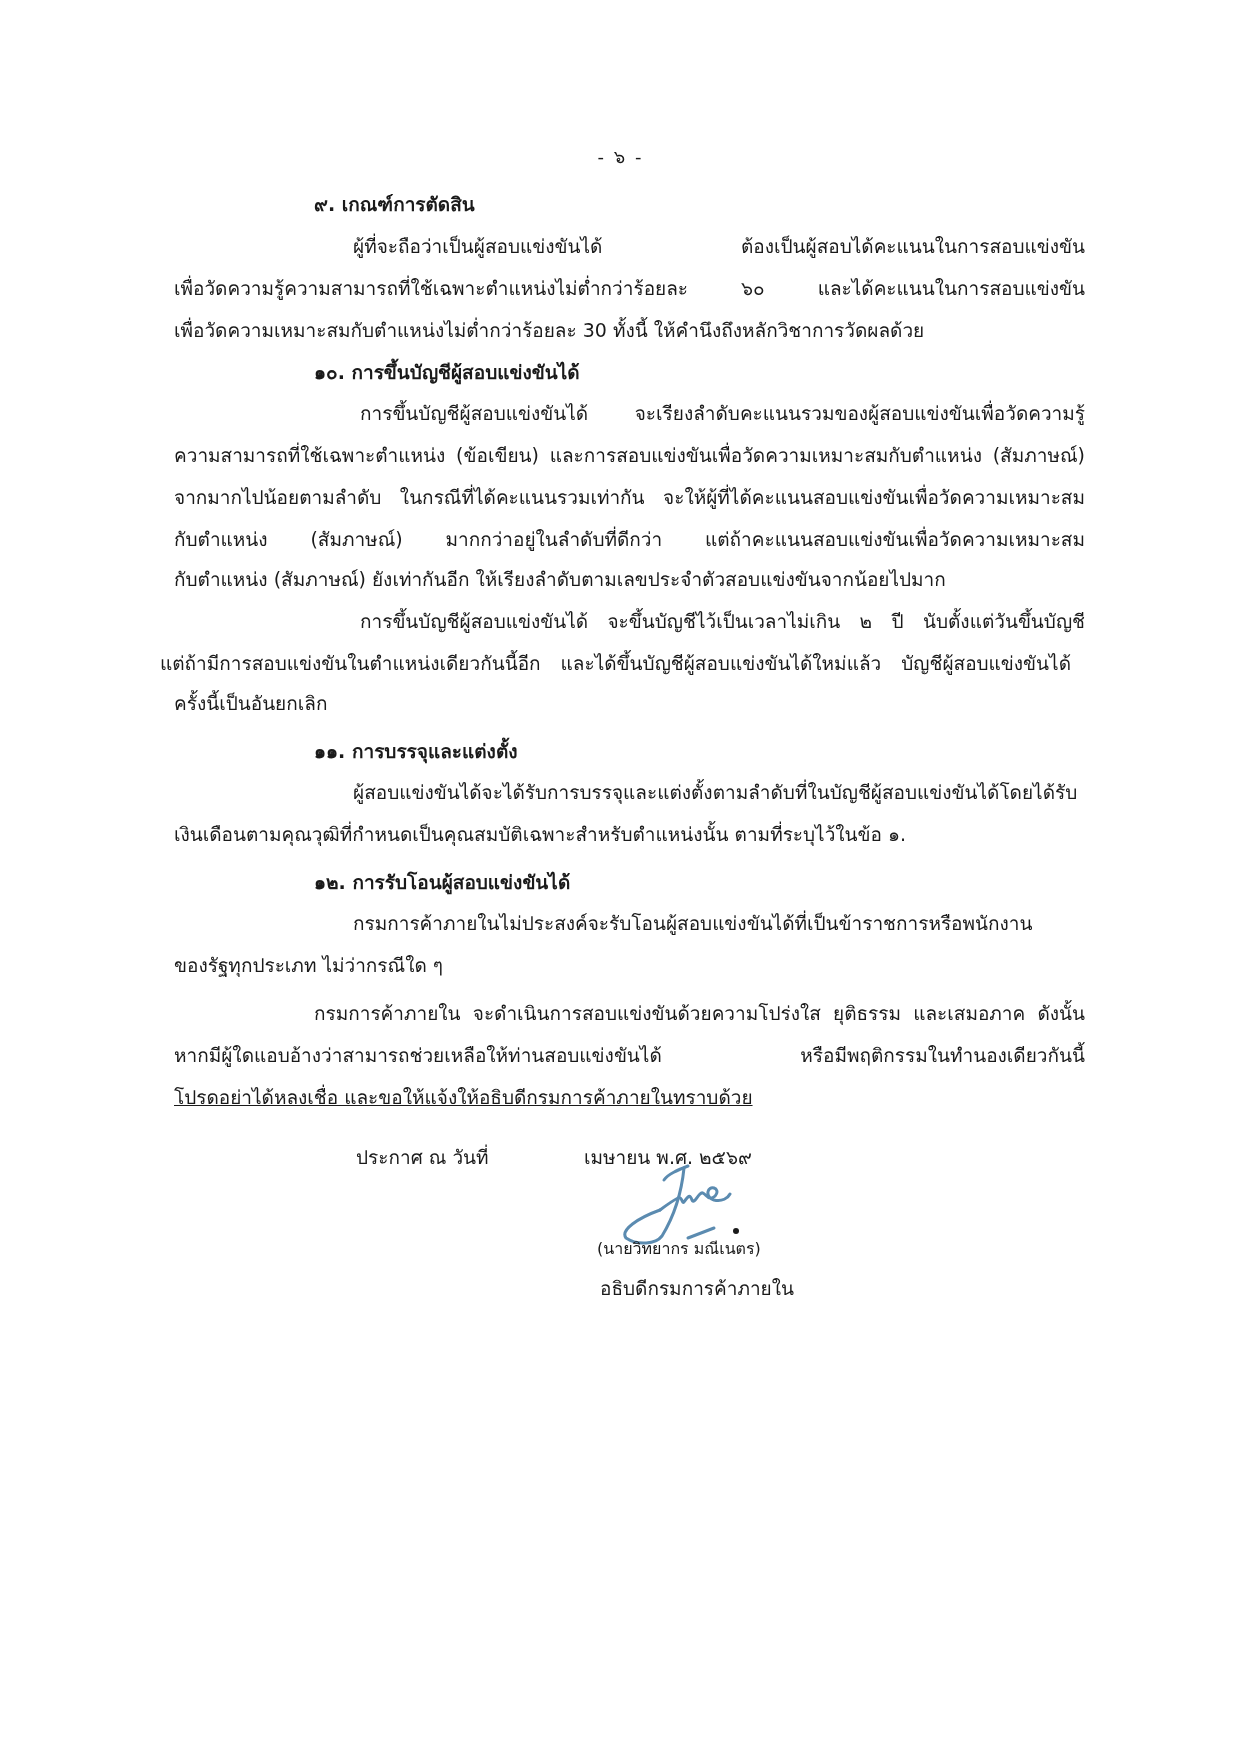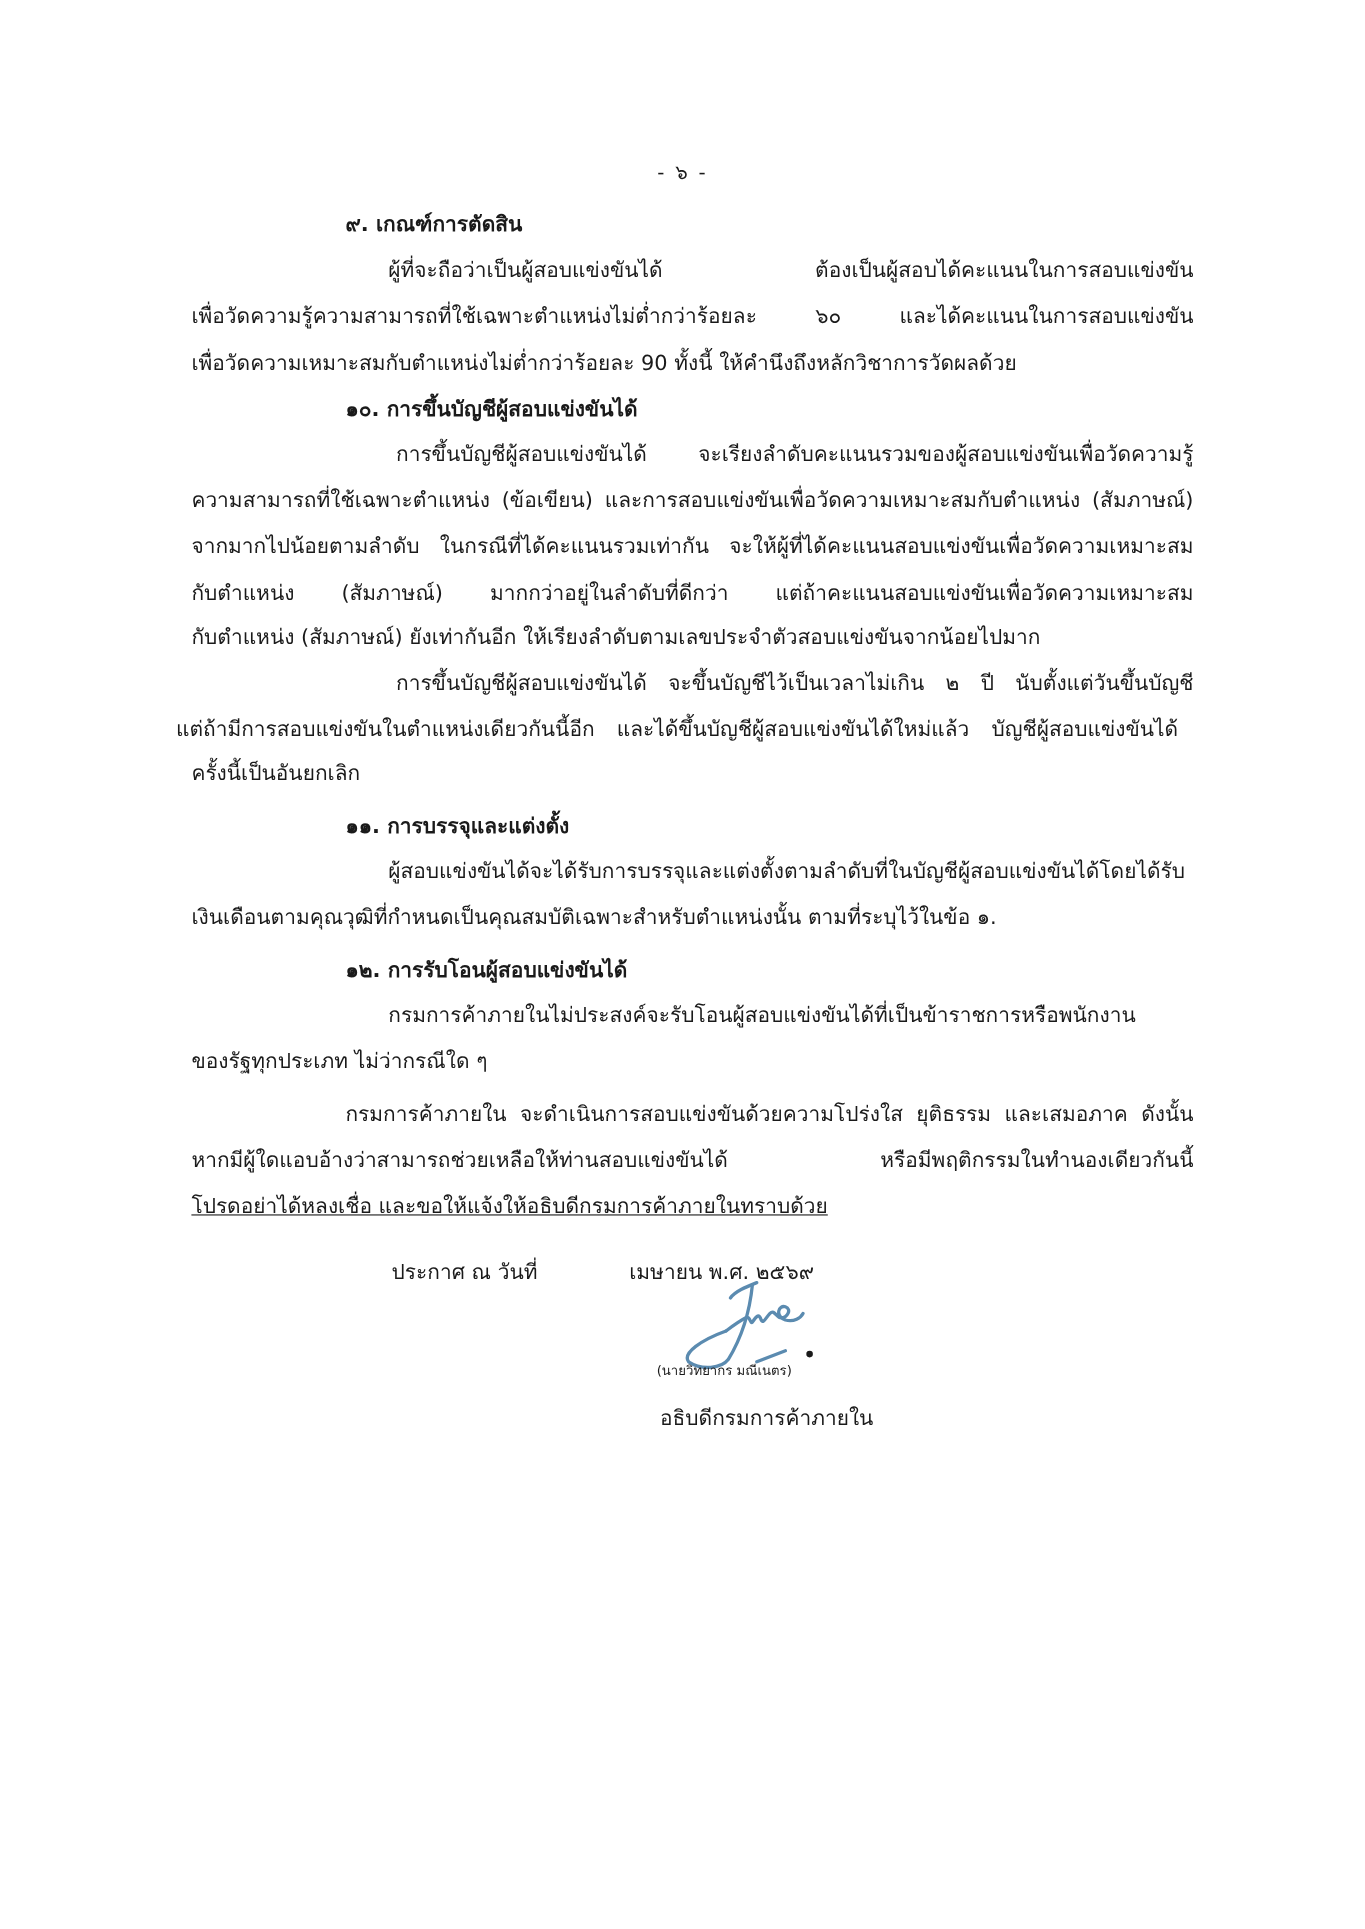--- a/index.html
+++ b/index.html
@@ -14,32 +14,32 @@
   }
   .line {
     position: absolute; font-size: 19px; line-height: 1; white-space: nowrap;
     transform-origin: left top;
   }
   .heading { font-weight: bold; font-size: 19px; }
   .justify { text-align: justify; text-align-last: justify; width: 911px; }
   .signature {
     position: absolute; left: 618px; top: 1158px; width: 150px; height: 100px;
   }
-  .sig-name { position: absolute; left: 597px; top: 1236px; font-size: 12px; }
+  .sig-name { position: absolute; left: 597px; top: 1236px; font-size: 16px; }
   .sig-title { position: absolute; left: 600px; top: 1273px; font-size: 19px; }
 </style>
 </head>
 <body>
 
 <div class="page-number">- ๖ -</div>
 
 <div class="line heading" style="left:314px; top:195px;">๙. เกณฑ์การตัดสิน</div>
 <div class="line" style="left:353px; top:237px; width:732px; text-align:justify; text-align-last:justify;">ผู้ที่จะถือว่าเป็นผู้สอบแข่งขันได้ ต้องเป็นผู้สอบได้คะแนนในการสอบแข่งขัน</div>
 <div class="line justify" style="left:174px; top:279px;">เพื่อวัดความรู้ความสามารถที่ใช้เฉพาะตำแหน่งไม่ต่ำกว่าร้อยละ ๖๐ และได้คะแนนในการสอบแข่งขัน</div>
-<div class="line" style="left:174px; top:321px;">เพื่อวัดความเหมาะสมกับตำแหน่งไม่ต่ำกว่าร้อยละ 90 ทั้งนี้ ให้คำนึงถึงหลักวิชาการวัดผลด้วย</div>
+<div class="line" style="left:174px; top:321px;">เพื่อวัดความเหมาะสมกับตำแหน่งไม่ต่ำกว่าร้อยละ 30 ทั้งนี้ ให้คำนึงถึงหลักวิชาการวัดผลด้วย</div>
 
 <div class="line heading" style="left:314px; top:363px;">๑๐. การขึ้นบัญชีผู้สอบแข่งขันได้</div>
 <div class="line" style="left:360px; top:404px; width:725px; text-align:justify; text-align-last:justify;">การขึ้นบัญชีผู้สอบแข่งขันได้ จะเรียงลำดับคะแนนรวมของผู้สอบแข่งขันเพื่อวัดความรู้</div>
 <div class="line justify" style="left:174px; top:446px;">ความสามารถที่ใช้เฉพาะตำแหน่ง (ข้อเขียน) และการสอบแข่งขันเพื่อวัดความเหมาะสมกับตำแหน่ง (สัมภาษณ์)</div>
 <div class="line justify" style="left:174px; top:488px;">จากมากไปน้อยตามลำดับ ในกรณีที่ได้คะแนนรวมเท่ากัน จะให้ผู้ที่ได้คะแนนสอบแข่งขันเพื่อวัดความเหมาะสม</div>
 <div class="line justify" style="left:174px; top:530px;">กับตำแหน่ง (สัมภาษณ์) มากกว่าอยู่ในลำดับที่ดีกว่า แต่ถ้าคะแนนสอบแข่งขันเพื่อวัดความเหมาะสม</div>
 <div class="line" style="left:174px; top:570px;">กับตำแหน่ง (สัมภาษณ์) ยังเท่ากันอีก ให้เรียงลำดับตามเลขประจำตัวสอบแข่งขันจากน้อยไปมาก</div>
 <div class="line" style="left:360px; top:612px; width:725px; text-align:justify; text-align-last:justify;">การขึ้นบัญชีผู้สอบแข่งขันได้ จะขึ้นบัญชีไว้เป็นเวลาไม่เกิน ๒ ปี นับตั้งแต่วันขึ้นบัญชี</div>
 <div class="line justify" style="left:160px; top:654px;">แต่ถ้ามีการสอบแข่งขันในตำแหน่งเดียวกันนี้อีก และได้ขึ้นบัญชีผู้สอบแข่งขันได้ใหม่แล้ว บัญชีผู้สอบแข่งขันได้</div>
 <div class="line" style="left:174px; top:694px;">ครั้งนี้เป็นอันยกเลิก</div>
@@ -50,21 +50,21 @@
 
 <div class="line heading" style="left:314px; top:873px;">๑๒. การรับโอนผู้สอบแข่งขันได้</div>
 <div class="line" style="left:353px; top:914px; width:732px; text-align:justify; text-align-last:justify;">กรมการค้าภายในไม่ประสงค์จะรับโอนผู้สอบแข่งขันได้ที่เป็นข้าราชการหรือพนักงาน</div>
 <div class="line" style="left:174px; top:956px;">ของรัฐทุกประเภท ไม่ว่ากรณีใด ๆ</div>
 
 <div class="line" style="left:314px; top:1004px; width:771px; text-align:justify; text-align-last:justify;">กรมการค้าภายใน จะดำเนินการสอบแข่งขันด้วยความโปร่งใส ยุติธรรม และเสมอภาค ดังนั้น</div>
 <div class="line justify" style="left:174px; top:1046px;">หากมีผู้ใดแอบอ้างว่าสามารถช่วยเหลือให้ท่านสอบแข่งขันได้ หรือมีพฤติกรรมในทำนองเดียวกันนี้</div>
 <div class="line" style="left:174px; top:1088px;text-decoration:underline;">โปรดอย่าได้หลงเชื่อ และขอให้แจ้งให้อธิบดีกรมการค้าภายในทราบด้วย</div>
 
 <div class="line" style="left:356px; top:1148px;">ประกาศ  ณ  วันที่</div>
-<div class="line" style="left:572px; top:1148px;">เมษายน  พ.ศ. ๒๕๖๙</div>
+<div class="line" style="left:584px; top:1148px;">เมษายน  พ.ศ. ๒๕๖๙</div>
 
 <div class="signature">
   <svg width="150" height="100" viewBox="0 0 150 100">
     <g fill="none" stroke="#4a7fa8" stroke-width="3" stroke-linecap="round" stroke-linejoin="round" opacity="0.9">
       <path d="M70 8 C 60 12, 50 16, 46 22"></path>
       <path d="M66 10 C 64 30, 58 55, 44 78 C 38 86, 20 88, 8 80 C 2 72, 20 60, 42 52"></path>
       <path d="M42 52 C 50 46, 56 42, 60 40 C 64 38, 64 46, 66 44 C 70 38, 72 36, 74 42 C 76 46, 78 40, 82 36 C 86 32, 88 40, 92 40 C 98 40, 102 32, 96 30 C 90 28, 86 38, 96 42 C 104 44, 110 40, 112 36"></path>
       <path d="M70 80 L 96 70"></path>
     </g>
     <circle cx="118" cy="73" r="3" fill="#1a1a1a"></circle>

